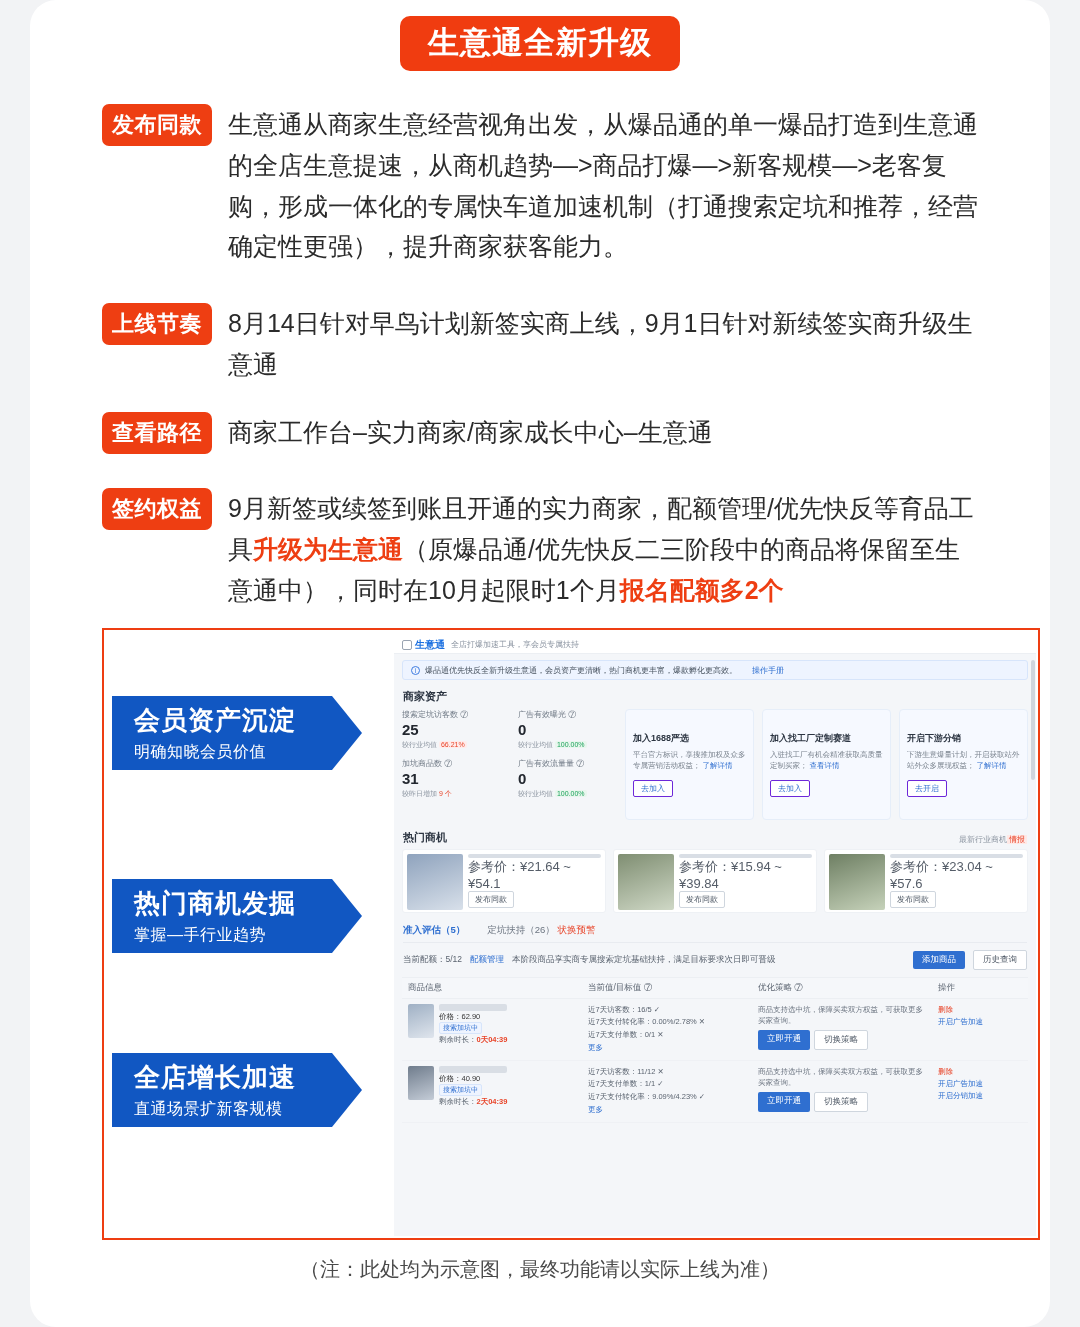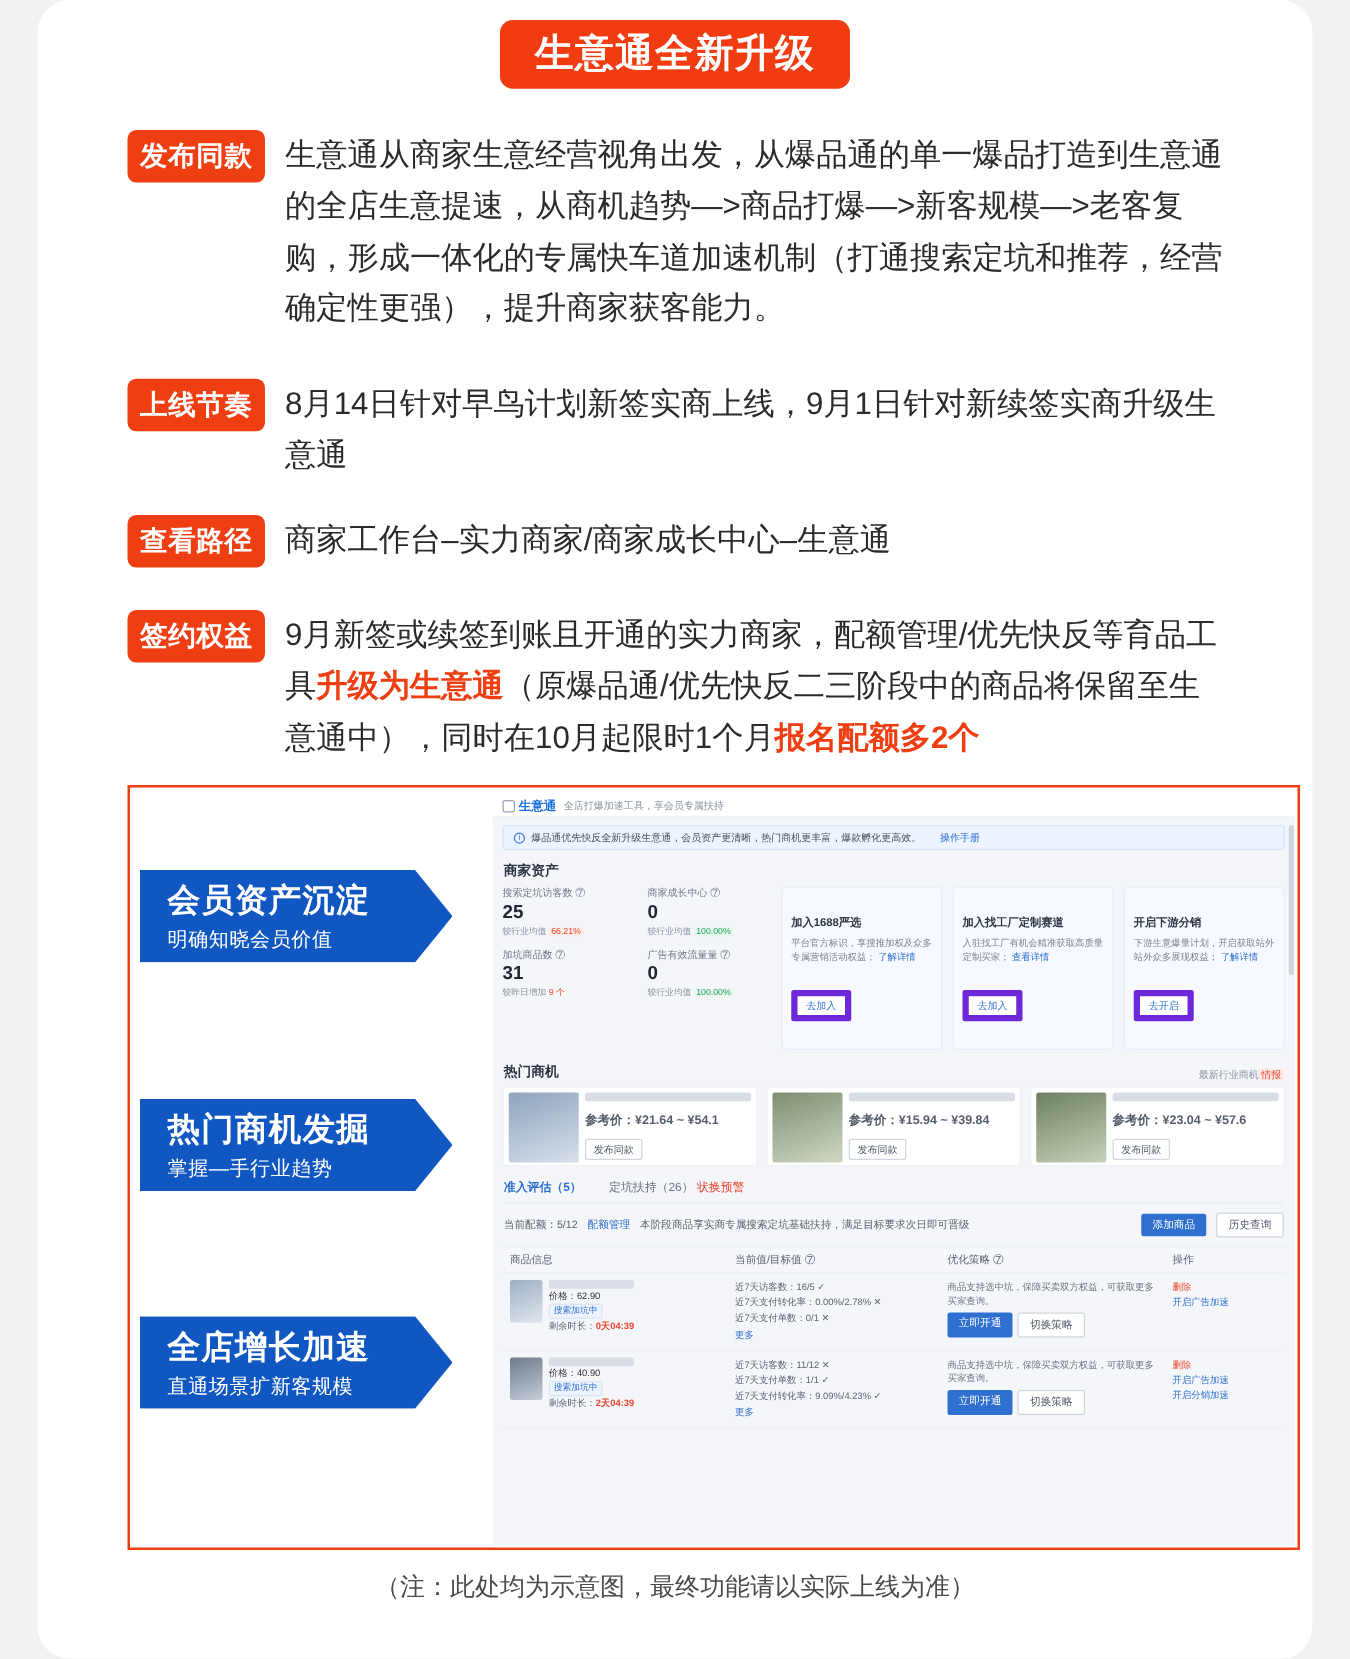--- a/index.html
+++ b/index.html
@@ -151,23 +151,23 @@
     flex:1; background:#f6f9ff;
     border:1px solid #e6eef9;
     border-radius:4px;
     padding:22px 7px;
     position:relative;
   }
   .asset-card .ac-title { font-size:9px; font-weight:bold; color:#2c3542; }
   .asset-card .ac-txt { font-size:7.5px; color:#7b848f; line-height:1.5; margin-top:4px; }
   .asset-card .ac-txt .lk { color:#2f6fd0; }
   .asset-card .ac-btn {
-    margin-top:20px;
+    margin-top:8px;
     display:inline-block;
-    border:5px solid #6d28d9; color:#2f6fd0;
+    border:1px solid #6d28d9; color:#2f6fd0;
     font-size:8px; border-radius:2px;
     padding:2px 7px; background:#fff;
   }
 
   .hot-head { margin:10px 9px 4px 9px; display:flex; justify-content:space-between; align-items:flex-end; }
   .hot-head .t { font-size:11px; font-weight:bold; color:#2c3542; }
   .hot-head .r { font-size:8px; color:#8c95a1; }
   .hot-head .r .bg { background:#ffe9e6; color:#e8452a; padding:0 2px; }
 
   .hot-row { margin:0 8px; display:flex; gap:7px; }
@@ -175,21 +175,21 @@
     flex:1; background:#fff; border:1px solid #eef1f5; border-radius:3px;
     display:flex; padding:4px; gap:5px; height:64px;
   }
   .hot-thumb { width:56px; height:56px; border-radius:2px; flex:0 0 auto;
                background:linear-gradient(160deg,#c9d4e2,#e6ebf2); position:relative; overflow:hidden;}
   .hot-thumb.k1{ background:linear-gradient(160deg,#8fa3bd,#d8e0ea); }
   .hot-thumb.k2{ background:linear-gradient(160deg,#7f8e72,#cfd8c6); }
   .hot-thumb.k3{ background:linear-gradient(160deg,#6e7f63,#c6d2ba); }
   .hot-info { flex:1; display:flex; flex-direction:column; justify-content:space-between; }
   .redact { background:#d9dee5; border-radius:2px; height:7px; }
-  .hot-price { font-size:10px; color:#555d68;font-weight:bold; }
+  .hot-price { font-size:13px; color:#555d68; }
   .hot-btn {
     align-self:flex-start;
     border:1px solid #cfd6de; color:#4e5865; background:#fff;
     font-size:8px; border-radius:2px; padding:2px 6px;
   }
 
   .tabs { margin:11px 9px 0 9px; display:flex; gap:22px; border-bottom:1px solid #e8ebf0; padding-bottom:5px; }
   .tab { font-size:9.5px; color:#6b7480; }
   .tab.active { color:#2f6fd0; font-weight:bold; }
   .tab .warn { color:#e8452a; }
@@ -309,21 +309,21 @@
               <div class="metric-row">
                 <div class="metric">
                   <div class="m-label">搜索定坑访客数 ⑦</div>
                   <div class="m-val">25</div>
                   <div class="m-sub">
                     <span>较行业均值</span>
                     <span class="pct">66.21%</span>
                   </div>
                 </div>
                 <div class="metric">
-                  <div class="m-label">商家成长中心 ⑦</div>
+                  <div class="m-label">广告有效曝光 ⑦</div>
                   <div class="m-val">0</div>
                   <div class="m-sub">
                     <span>较行业均值</span>
                     <span class="pct2">100.00%</span>
                   </div>
                 </div>
               </div>
               <div class="metric-row" style="margin-top:8px;">
                 <div class="metric">
                   <div class="m-label">加坑商品数 ⑦</div>

